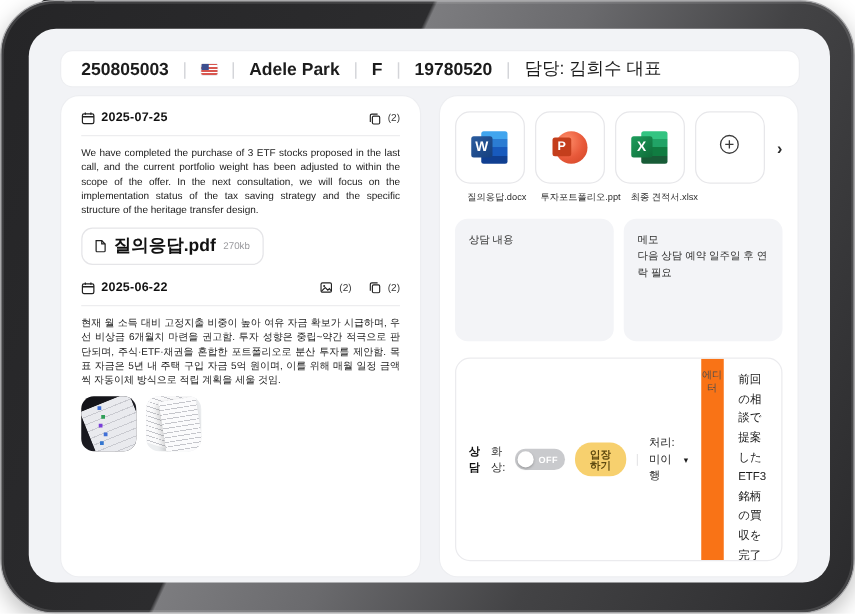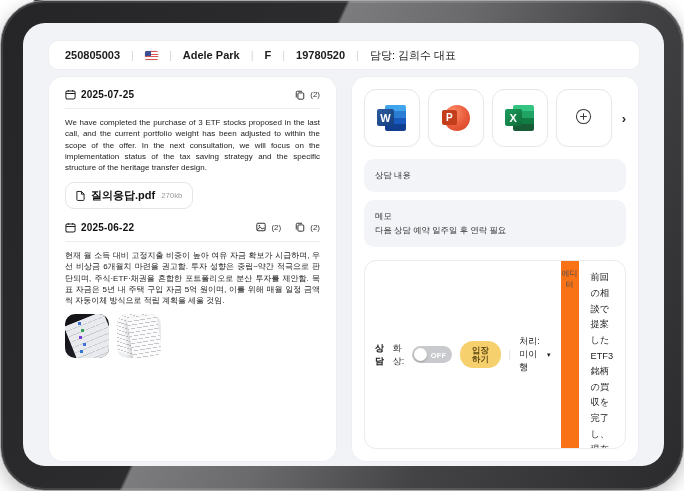--- a/index.html
+++ b/index.html
@@ -17,21 +17,21 @@
            background:linear-gradient(115deg,#252527 0%,#2c2c2e 38%,#7c7c7f 38.4%,#6a6a6d 52%,#434345 70%,#2a2a2c 100%);
            border:1px solid #a9a9ab;
            box-shadow:inset 0 0 0 2px rgba(255,255,255,0.12), 0 6px 18px rgba(0,0,0,0.25); }
 
   .screen { position:absolute; left:22px; top:22px; width:641px; height:443px;
             background:#f2f3f6; border-radius:22px; overflow:hidden; padding:18px 26px; }
 
   
   .topbar { width:590px; height:28px; background:#fff; border-radius:9px;
             display:flex; align-items:center; gap:11px; padding:0 16px;
-            font-size:11px; color:#1c1c1c; box-shadow:0 0 0 1px rgba(0,0,0,0.02); }
+            font-size:14px; color:#1c1c1c; box-shadow:0 0 0 1px rgba(0,0,0,0.02); }
   .topbar .v { font-weight:600; }
   .topbar .sep { color:#d4d5d9; font-weight:400; }
   .flag { position:relative; width:13px; height:9px; border-radius:1.5px; overflow:hidden; flex:0 0 auto;
           background:repeating-linear-gradient(#d8564f 0 1.3px,#fff 1.3px 2.6px); box-shadow:0 0 0 0.5px #e3e3e6; }
   .flag i { position:absolute; left:0; top:0; width:6px; height:5px; background:#3c4e8f; }
 
   
   .cols { display:flex; gap:16px; margin-top:8px; height:384px; }
   .card { background:#fff; border-radius:14px; box-shadow:0 0 0 1px rgba(0,0,0,0.02); }
   .card.left  { width:288px; padding:12px 16px; overflow:hidden; }
@@ -42,21 +42,21 @@
   .note-head .date { font-weight:700; letter-spacing:.2px; }
   .note-head .spacer { flex:1; }
   .note-head .cnt { font-size:8px; color:#333; }
   .nh-gap { width:4px; }
   .divider { border:none; border-top:1px solid #ededef; margin:8px 0 8px; }
   .para { font-size:8px; line-height:1.42; color:#202020; margin-bottom:6px; text-align:justify; }
   .ico svg { display:block; }
 
   .chip { display:inline-flex; align-items:center; gap:6px; border:1px solid #e5e5e8;
           border-radius:9px; padding:5px 10px; margin-top:2px; background:#fff; cursor:pointer; }
-  .chip b { font-size:11px; color:#111; }
+  .chip b { font-size:14px; color:#111; }
   .chip .size { font-size:7.8px; color:#9a9a9e; }
 
   .note2 { margin-top:13px; }
   .thumbs { display:flex; gap:8px; margin-top:7px; }
   .thumb { width:44px; height:44px; border-radius:10px; overflow:hidden; position:relative; cursor:pointer; }
   .thumb.t1 { background:linear-gradient(135deg,#101014 0%,#1d1d24 60%,#2a2a32 100%); }
   .thumb.t1 .sheet { position:absolute; left:7px; top:3px; width:42px; height:52px; background:#e9eaee;
                      transform:rotate(-22deg); border-radius:2px;
                      background-image:repeating-linear-gradient(#e9eaee 0 5px,#c9cad0 5px 5.8px); }
   .thumb.t1 .dots { position:absolute; left:13px; top:8px; width:3px; height:3px; background:#3f6fd8;
@@ -86,21 +86,21 @@
   .word .front { background:linear-gradient(135deg,#2b5c9e,#153f7e); }
   .excel .page { background:linear-gradient(#33c481 0 25%,#21a366 25% 50%,#107c41 50% 75%,#185c37 75% 100%); }
   .excel .front { background:linear-gradient(135deg,#1e9e5d,#0e6b38); }
   .ppt-icon { position:relative; width:28px; height:28px; }
   .ppt-icon .ball { position:absolute; right:0; top:1px; width:26px; height:26px; border-radius:50%;
                     background:radial-gradient(circle at 35% 30%,#ff8f6b,#e8593a 55%,#d04424); }
   .ppt-icon .front { position:absolute; left:0; top:6px; width:15px; height:15px; border-radius:2px;
                      background:#c43e1c; color:#fff; font-weight:700; font-size:10px;
                      display:flex; align-items:center; justify-content:center; }
 
-  .boxrow { display:flex; gap:8px; margin-top:12px;flex-direction:column; }
+  .boxrow { display:flex; gap:8px; margin-top:12px; }
   .graybox { flex:1; height:98px; background:#f3f4f7; border-radius:10px; padding:10px 11px;
              font-size:8.4px; color:#2e2e2e; line-height:1.6; cursor:text; }
 
   .editorwrap { margin-top:13px; border:1px solid #ebebee; border-radius:12px; overflow:hidden;
                 flex:1; display:flex; flex-direction:row; background:#fff;justify-content:space-between; }
   .controls { display:flex; align-items:center; gap:8px; padding:7px 10px; }
   .controls .lbl { font-size:9px; font-weight:700; color:#111; }
   .controls .sub { font-size:9px; color:#333; }
   .toggle { position:relative; width:40px; height:17px; background:#c9cacd; border-radius:9px; cursor:pointer; flex:0 0 auto; }
   .toggle .knob { position:absolute; left:2px; top:2px; width:13px; height:13px; background:#fff; border-radius:50%;
@@ -251,20 +251,25 @@
                 <svg width="17" height="17" viewBox="0 0 18 18" fill="none" stroke="#3a3a3a" stroke-width="1.1">
                   <circle cx="9" cy="9" r="7.5"></circle>
                     <line x1="9" y1="5.5" x2="9" y2="12.5"></line>
                     <line x1="5.5" y1="9" x2="12.5" y2="9"></line>
                 </svg>
               </span>
             </div>
             <span class="chev">›</span>
           </div>
 
+          <div class="labelrow">
+            <span>질의응답.docx</span>
+            <span>투자포트폴리오.ppt</span>
+            <span>최종 견적서.xlsx</span>
+          </div>
 
           <div class="boxrow">
             <div class="graybox">
               <div>상담 내용</div>
             </div>
             <div class="graybox">
               <div>메모</div>
               <div>다음 상담 예약 일주일 후 연락 필요</div>
             </div>
           </div>

